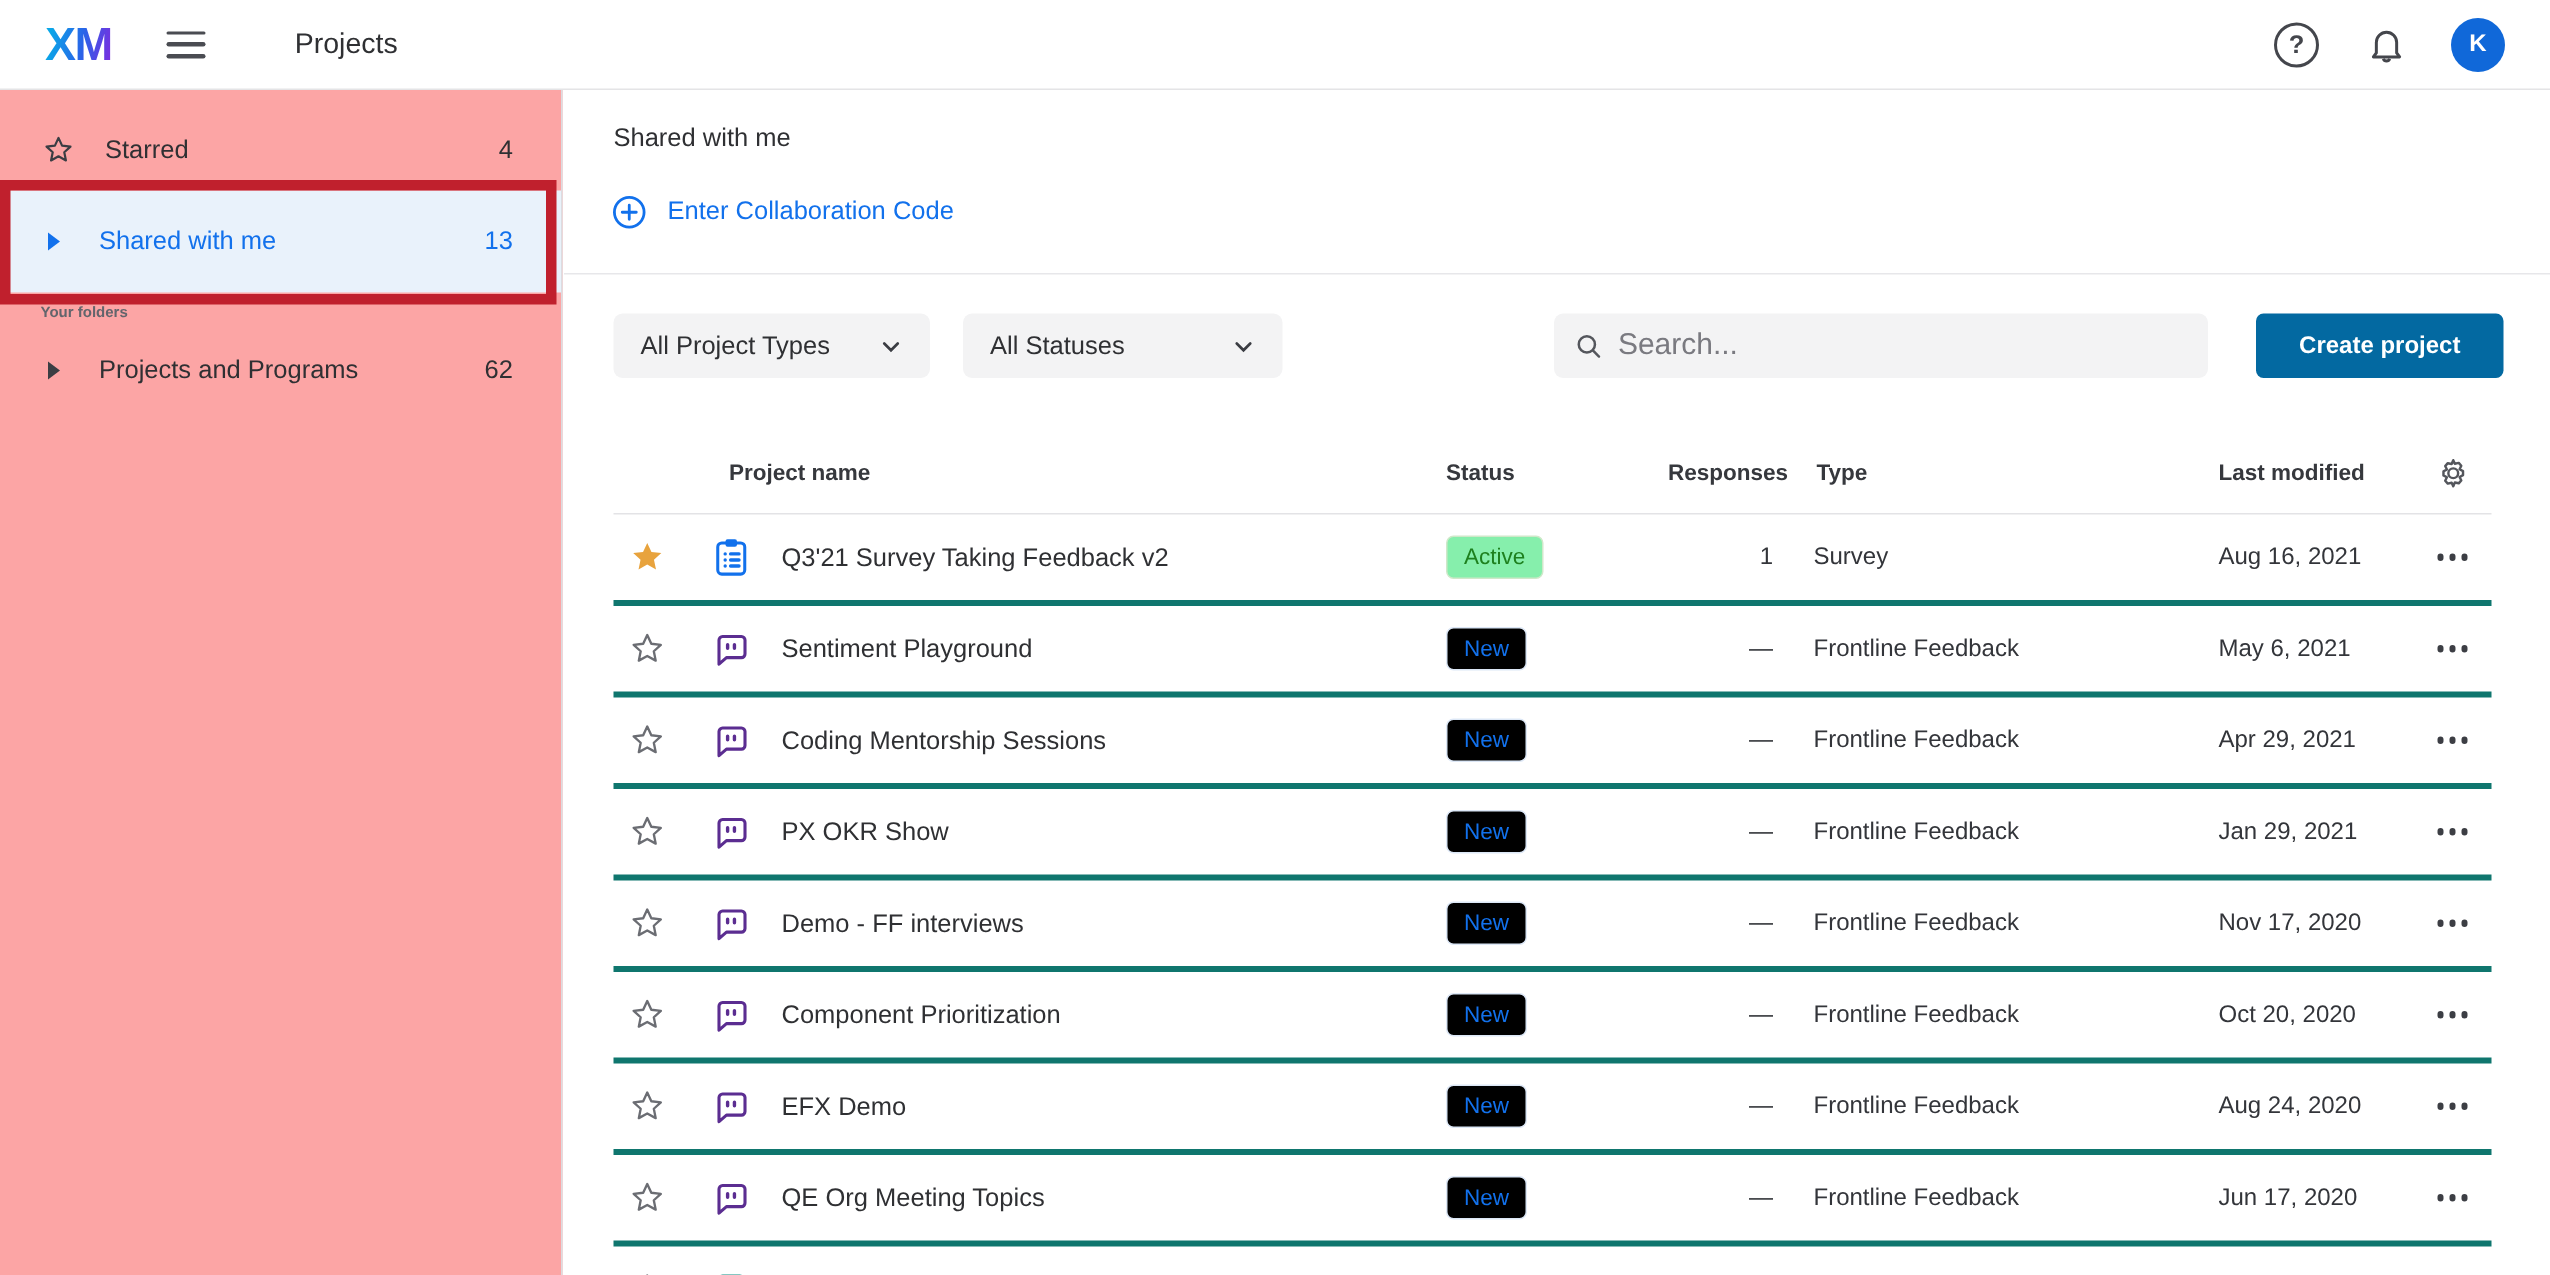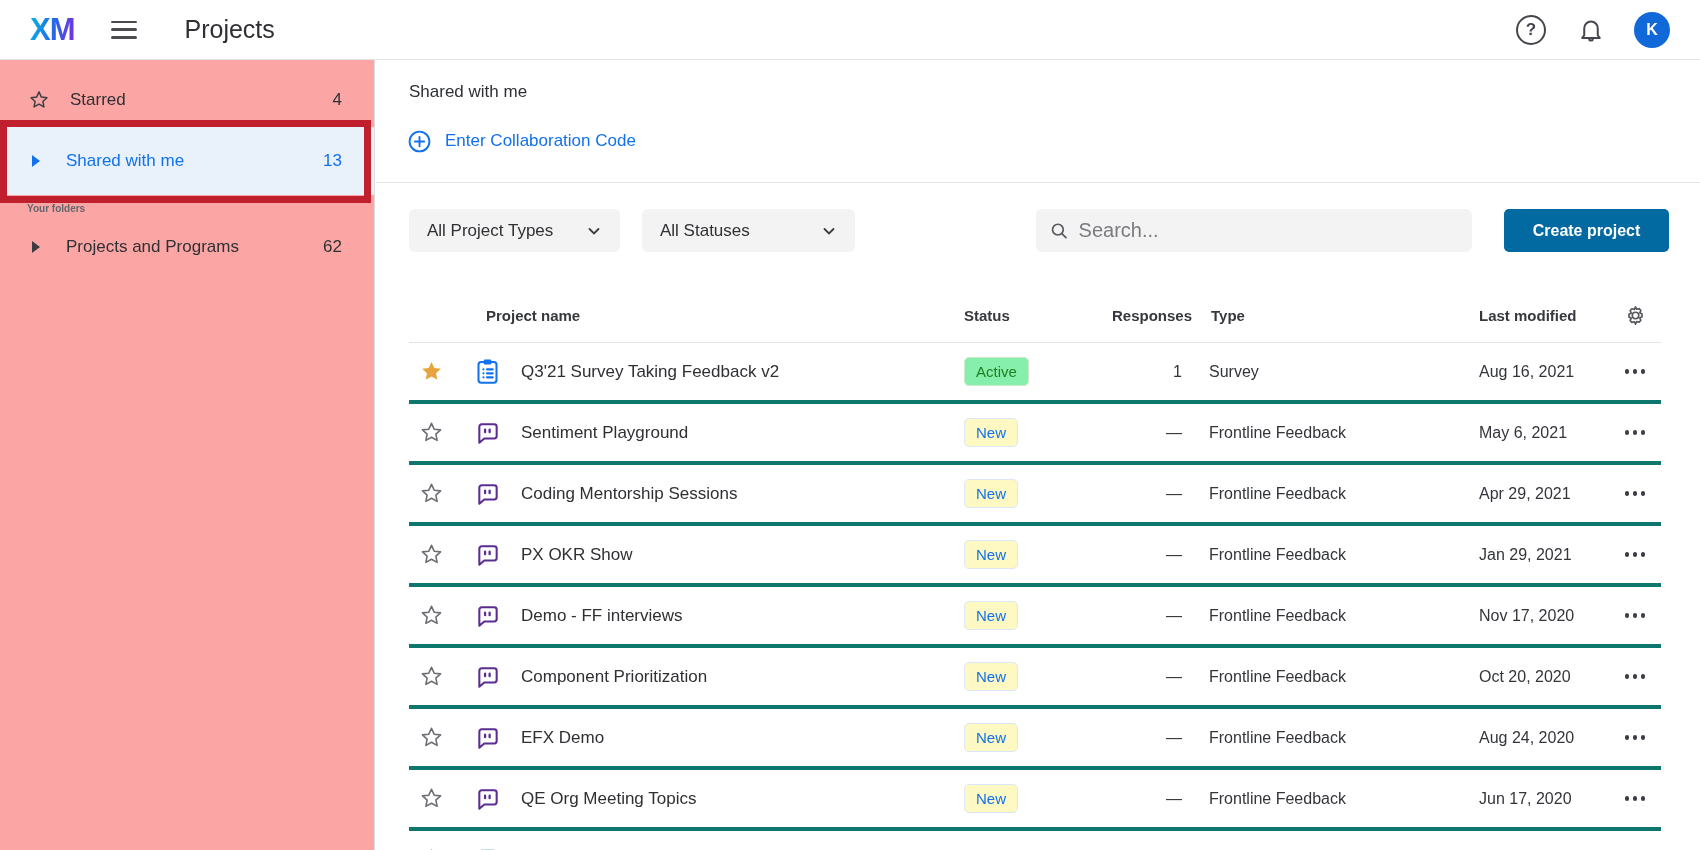--- a/index.html
+++ b/index.html
@@ -8,21 +8,21 @@
 
   
   .topbar { position:absolute; left:0; top:0; width:1700px; height:60px;
     background:#fff; border-bottom:1px solid #e4e4e6; display:flex; align-items:center; z-index:5; }
   .logo { margin-left:30px; font-size:31px; font-weight:800; letter-spacing:-1px;
     background:linear-gradient(100deg,#0aa7e8 10%,#2a63e8 55%,#7a2ee0 95%);
     -webkit-background-clip:text; background-clip:text; -webkit-text-fill-color:transparent; }
   .hamburger { margin-left:36px; width:26px; height:18px; display:flex; flex-direction:column;
     justify-content:space-between; cursor:pointer; }
   .hamburger span { display:block; height:2.6px; background:#4a4c52; border-radius:2px; }
-  .app-title { margin-left:48px; font-size:25px; color:#2f3033; }
+  .app-title { margin-left:60px; font-size:19px; color:#2f3033; }
   .topbar-right { margin-left:auto; display:flex; align-items:center; gap:26px; margin-right:30px; }
   .icon-btn { width:34px; height:34px; display:flex; align-items:center; justify-content:center; cursor:pointer; }
   .help-circle { width:30px; height:30px; border:2px solid #44464c; border-radius:50%;
     display:flex; align-items:center; justify-content:center; font-size:17px; font-weight:700; color:#44464c; }
   .avatar { width:36px; height:36px; border-radius:50%; background:#1068d9; color:#fff;
     display:flex; align-items:center; justify-content:center; font-size:16px; font-weight:700; cursor:pointer; }
 
   
   .sidebar { position:absolute; left:0; top:60px; width:375px; height:790px;
     background:#fca5a5; border-right:1px solid #dcdce0; }
@@ -76,21 +76,21 @@
 
   .trow { height:61px; border-bottom:4px solid #0f766e; font-size:17px; cursor:pointer; }
   .star-cell { display:flex; justify-content:center; cursor:pointer; }
   .icon-cell { display:flex; justify-content:flex-start; padding-left:22px; }
   .name-cell { padding-left:16px; font-size:17px; color:#2f3033; white-space:nowrap; overflow:hidden; }
   .resp-cell { text-align:right; font-size:16px; color:#33353a; }
   .type-cell, .date-cell { font-size:16px; color:#33353a; }
   .badge { display:inline-block; min-width:44px; text-align:center; padding:4px 11px; border-radius:5px;
     font-size:15px; font-weight:500; line-height:19px; }
   .badge-active { color:#1e801e; background:#86efac; border:1px solid #cfe8c9; }
-  .badge-new { color:#1271ec; background:#fef9c3; border:1px solid #dce7f6; }
+  .badge-new { color:#1271ec; background:#000000; border:1px solid #dce7f6; }
   .menu-cell { display:flex; justify-content:center; gap:3.5px; cursor:pointer; }
   .menu-cell i { width:4.5px; height:4.5px; border-radius:50%; background:#3c3e44; }
 </style>
 </head>
 <body>
 
 <div class="topbar">
   <div class="logo">XM</div>
   <div class="hamburger">
       <span></span>

